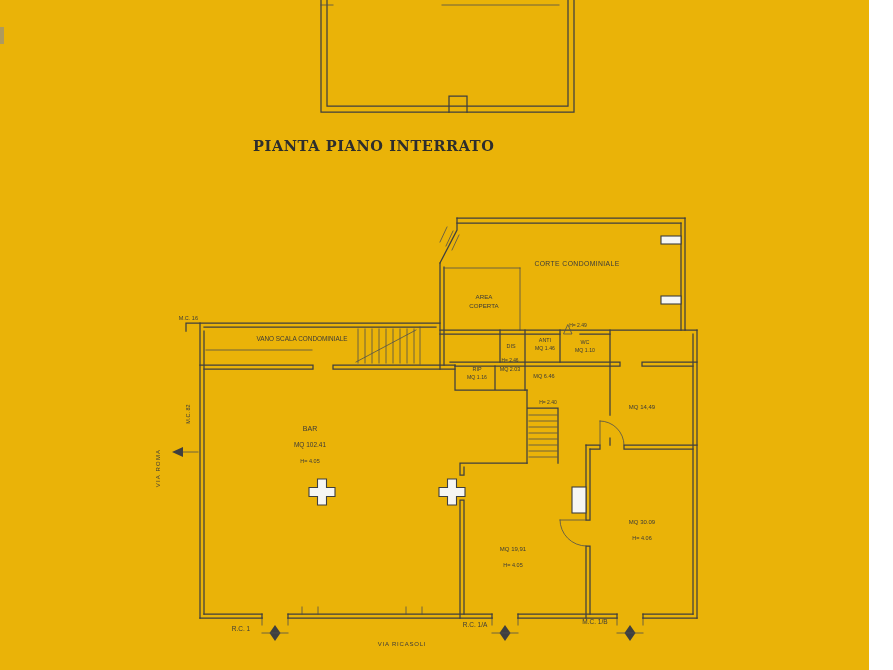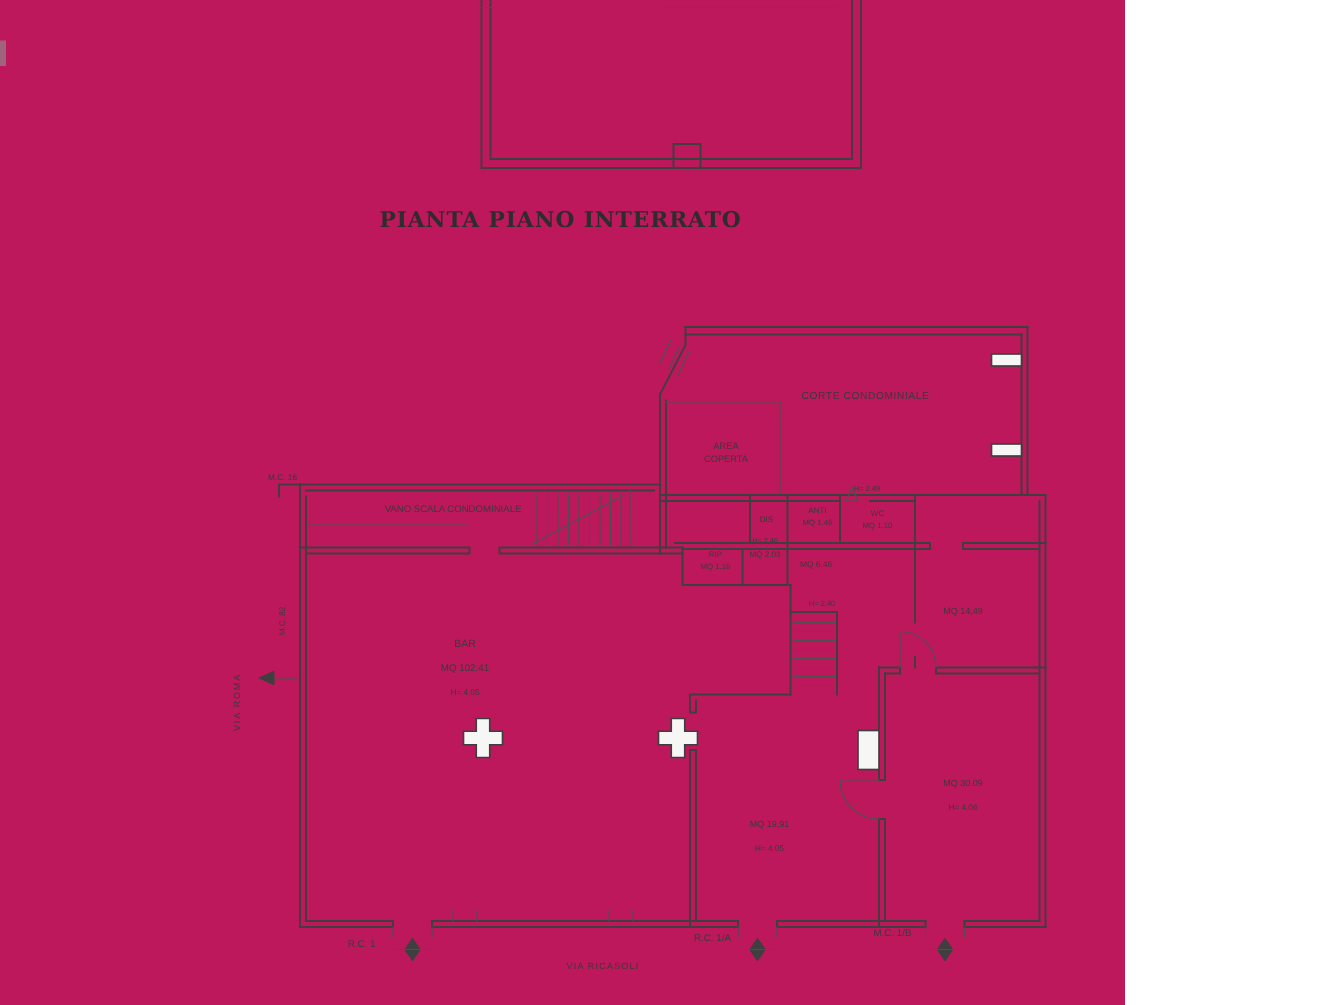--- a/index.html
+++ b/index.html
@@ -1,18 +1,18 @@
 <!DOCTYPE html>
 <html><head>
 <meta charset="utf-8">
 <style>
   html,body{margin:0;padding:0;background:#ffffff;}
   .page{
-    position:relative;width:750px;height:670px;
-    background:#be185d;overflow:hidden;
+    position:relative;width:869px;height:670px;
+    background:#eab308;overflow:hidden;
     font-family:"Liberation Sans",sans-serif;
   }
   svg{position:absolute;left:0;top:0;}
   .w{stroke:#3f3f3f;stroke-width:1.25;fill:none;stroke-linecap:square;}
   .t{stroke:#4f4f4f;stroke-width:0.8;fill:none;stroke-linecap:square;}
   .fl{fill:#3f3f3f;stroke:none;}
   .box{stroke:#3f3f3f;stroke-width:1.1;fill:#f6f6f4;}
   text{fill:#3a3a3a;font-family:"Liberation Sans",sans-serif;}
   .title-text{
     font-family:"DejaVu Serif","Liberation Serif",serif;

